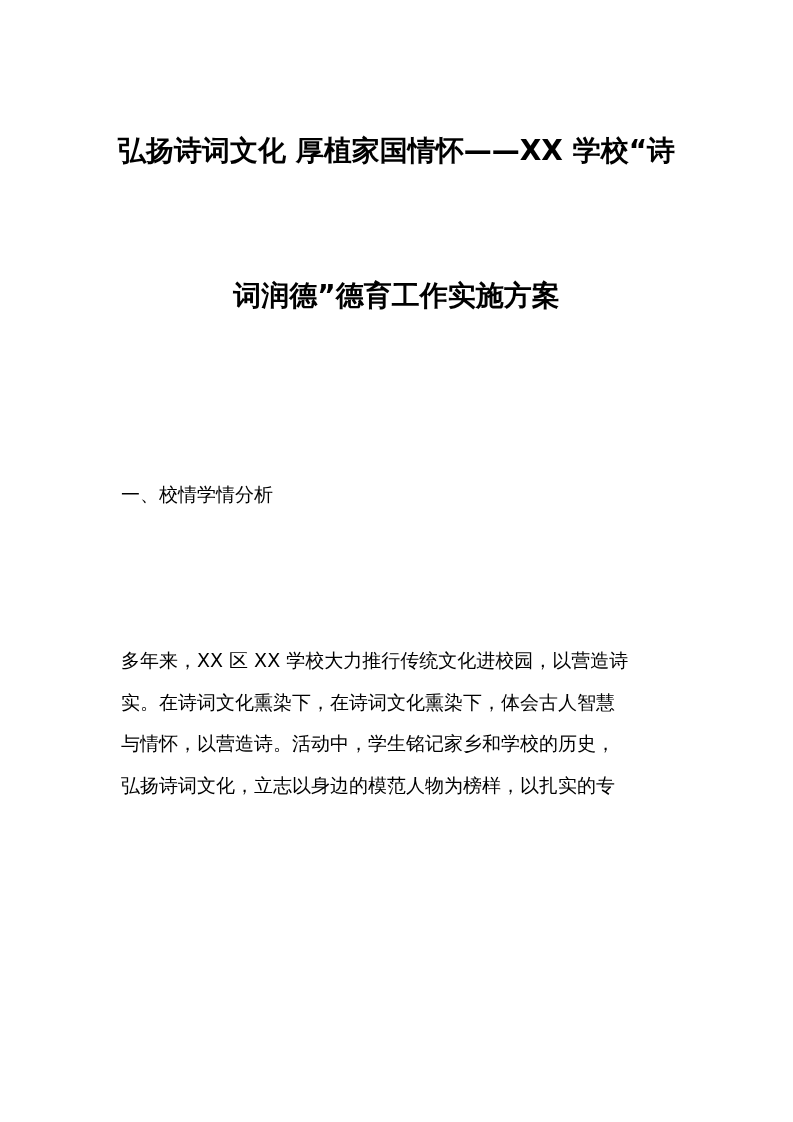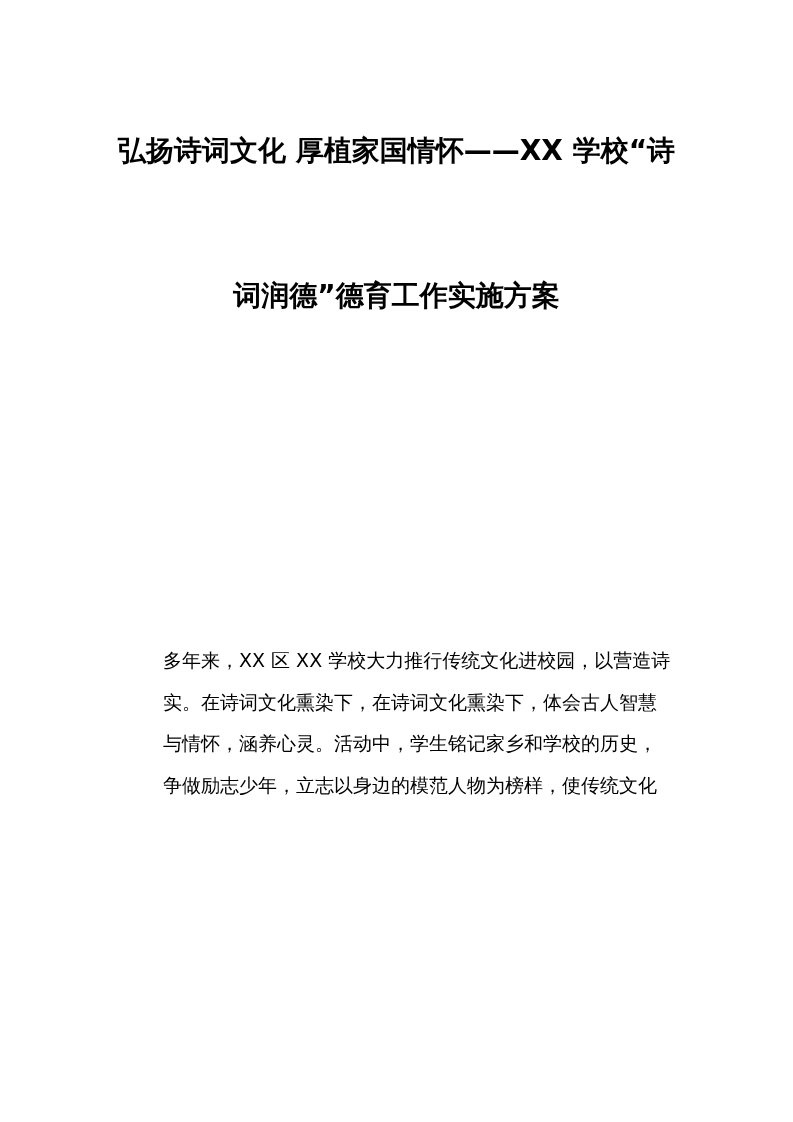--- a/index.html
+++ b/index.html
@@ -48,30 +48,30 @@
       left: 121px;
       top: 644px;
       width: 560px;
     }
     .para-line {
       display: block;
       font-size: 19px;
       height: 41.5px;
       line-height: 32px;
       white-space: nowrap;
-      margin-left: 42px;
     }
   </style>
 </head>
 <body>
 
 <div class="page">
   <div class="title-line l1">弘扬诗词文化 厚植家国情怀——XX 学校“诗</div>
   <div class="title-line l2">词润德”德育工作实施方案</div>
 
+  <div class="section-heading">一、校情学情分析</div>
 
   <div class="paragraph">
     <span class="para-line">多年来，XX 区 XX 学校大力推行传统文化进校园，以营造诗</span>
     <span class="para-line">实。在诗词文化熏染下，在诗词文化熏染下，体会古人智慧</span>
-    <span class="para-line">与情怀，涵养心灵。活动中，学生铭记家乡和学校的历史，</span>
-    <span class="para-line">争做励志少年，立志以身边的模范人物为榜样，使传统文化</span>
+    <span class="para-line">与情怀，以营造诗。活动中，学生铭记家乡和学校的历史，</span>
+    <span class="para-line">弘扬诗词文化，立志以身边的模范人物为榜样，以扎实的专</span>
   </div>
 </div>
 
 </body></html>

